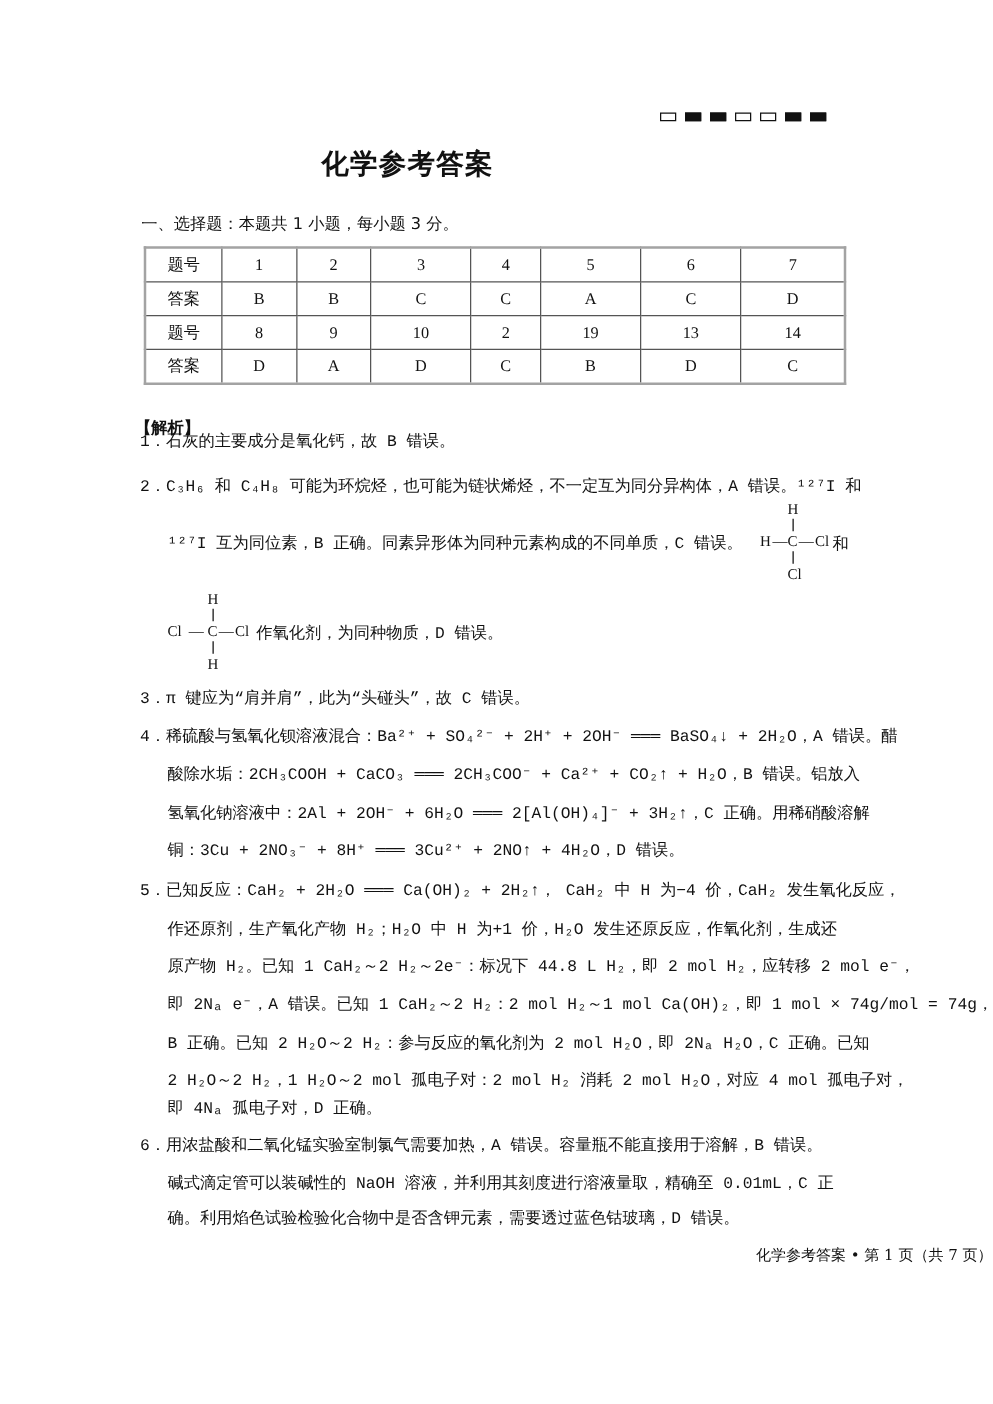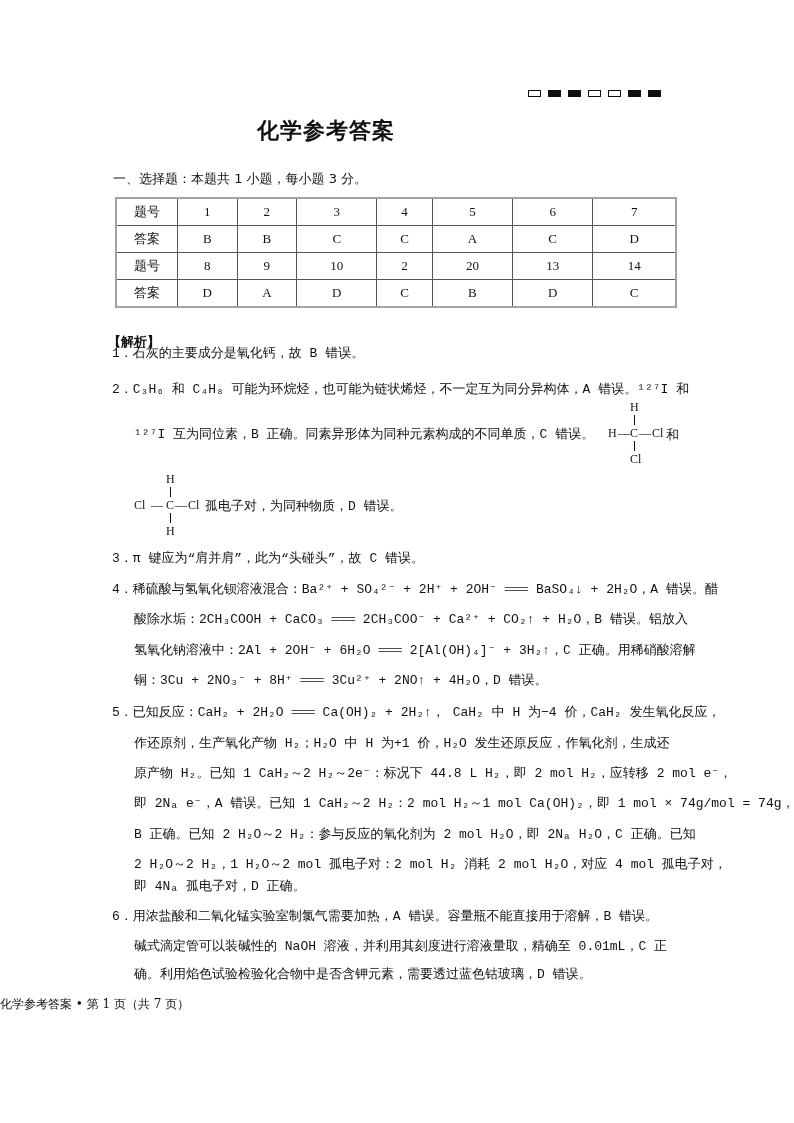--- a/index.html
+++ b/index.html
@@ -37,21 +37,21 @@
   }
   .line {
     position: absolute; left: 112px; font-size: 13px; line-height: 18px;
     font-family: Liberation Mono, monospace; white-space: nowrap;
   }
   .line.ind { left: 134px; }
   .struct { position: absolute; font-family: "Liberation Serif", serif; font-size: 12px; }
   .struct span { position: absolute; white-space: nowrap; }
   .vbar { position: absolute; width: 1px; background: #111; }
   .footer {
-    position: absolute; top: 996px; left: 0; width: 794px; text-align: left;
+    position: absolute; top: 996px; left: 0; width: 794px; text-align: right;
     font-size: 12px; font-family: "DejaVu Serif", "Liberation Serif", serif;
   }
 </style>
 </head>
 <body>
 
 <div class="marks">
   <div class="mark" id="m0"></div>
   <div class="mark filled" id="m1"></div>
   <div class="mark filled" id="m2"></div>
@@ -86,21 +86,21 @@
     <td>A</td>
     <td>C</td>
     <td>D</td>
   </tr>
   <tr>
     <td class="head">题号</td>
     <td>8</td>
     <td>9</td>
     <td>10</td>
     <td>2</td>
-    <td>20</td>
+    <td>19</td>
     <td>13</td>
     <td>14</td>
   </tr>
   <tr>
     <td class="head">答案</td>
     <td>D</td>
     <td>A</td>
     <td>D</td>
     <td>C</td>
     <td>B</td>
@@ -134,21 +134,21 @@
   <span style="left:32px; top:0px">H</span>
   <div class="vbar" style="left:36px; top:15px; height:10px;"></div>
   <span style="left:0px; top:26px">Cl</span>
   <span style="left:17px; top:26px">—</span>
   <span style="left:32px; top:26px">C</span>
   <span style="left:41px; top:26px">—</span>
   <span style="left:54px; top:26px">Cl</span>
   <div class="vbar" style="left:36px; top:41px; height:10px;"></div>
   <span style="left:32px; top:52px">H</span>
 </div>
-<div class="line" style="top:498px; left:205px">孤电子对，为同种物质，D 错误。</div>
+<div class="line" style="top:498px; left:205px">作氧化剂，为同种物质，D 错误。</div>
 
 <div class="line" style="top:550px">3．π 键应为“肩并肩”，此为“头碰头”，故 C 错误。</div>
 
 <div class="line" style="top:581px">4．稀硫酸与氢氧化钡溶液混合：Ba²⁺ + SO₄²⁻ + 2H⁺ + 2OH⁻ ═══ BaSO₄↓ + 2H₂O，A 错误。醋</div>
 <div class="line ind" style="top:611px">酸除水垢：2CH₃COOH + CaCO₃ ═══ 2CH₃COO⁻ + Ca²⁺ + CO₂↑ + H₂O，B 错误。铝放入</div>
 <div class="line ind" style="top:642px">氢氧化钠溶液中：2Al + 2OH⁻ + 6H₂O ═══ 2[Al(OH)₄]⁻ + 3H₂↑，C 正确。用稀硝酸溶解</div>
 <div class="line ind" style="top:672px">铜：3Cu + 2NO₃⁻ + 8H⁺ ═══ 3Cu²⁺ + 2NO↑ + 4H₂O，D 错误。</div>
 
 <div class="line" style="top:704px">5．已知反应：CaH₂ + 2H₂O ═══ Ca(OH)₂ + 2H₂↑， CaH₂ 中 H 为−4 价，CaH₂ 发生氧化反应，</div>
 <div class="line ind" style="top:735px">作还原剂，生产氧化产物 H₂；H₂O 中 H 为+1 价，H₂O 发生还原反应，作氧化剂，生成还</div>

